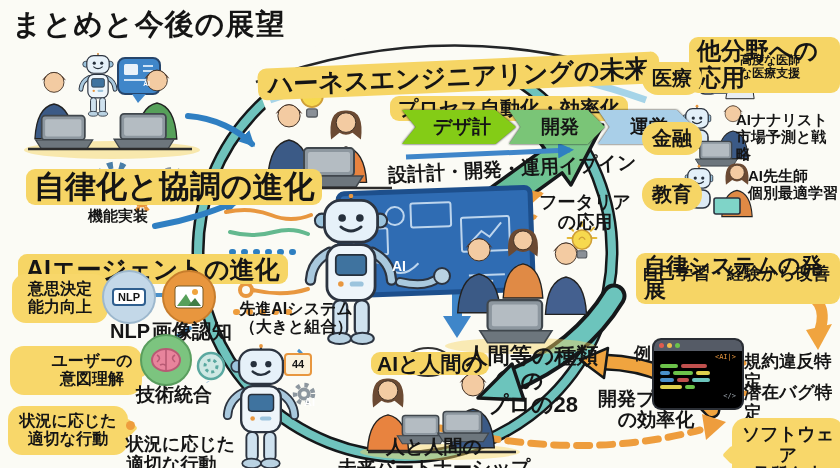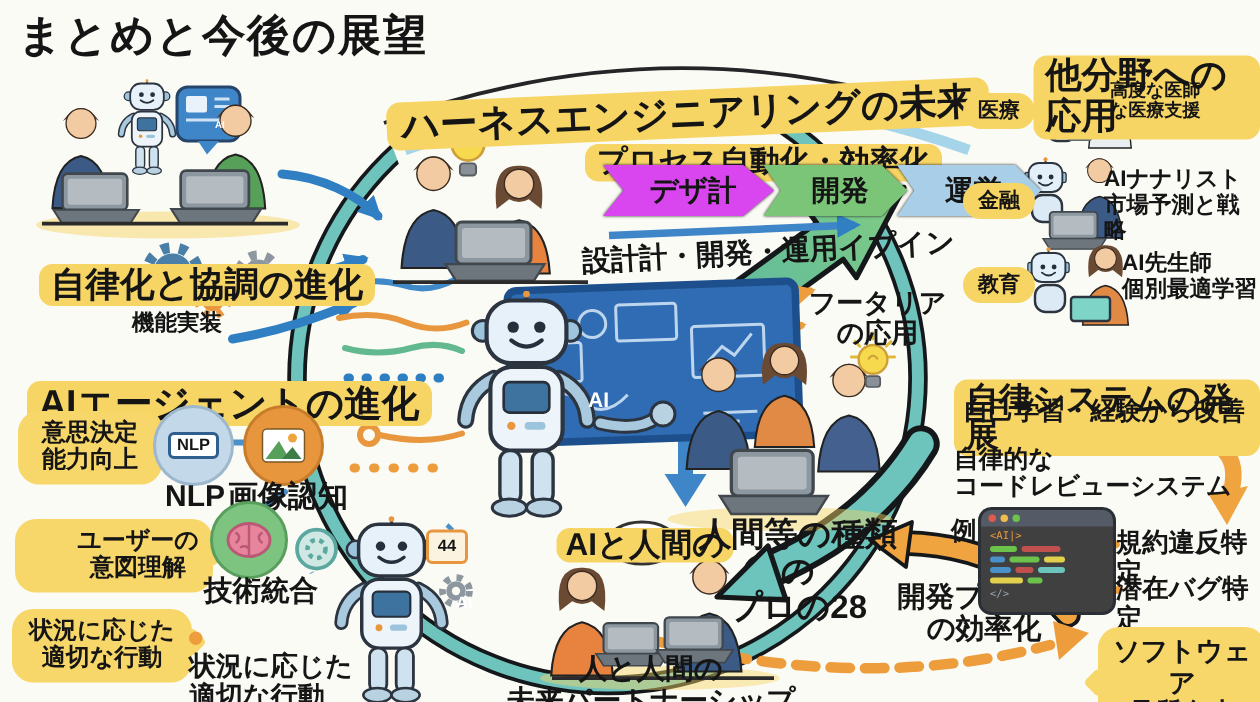--- a/index.html
+++ b/index.html
@@ -8,33 +8,33 @@
   #art{position:absolute;left:0;top:0;z-index:1;}
   .t{position:absolute;z-index:2;font-weight:900;line-height:1.12;white-space:pre-line;color:#151515;}
   .hl{display:inline-block;background:#f6d565;border-radius:9px;padding:1px 8px;}
   .bubble{position:absolute;z-index:2;background:#f8d76a;border-radius:14px;padding:6px 8px;
           font-weight:900;text-align:center;white-space:pre-line;line-height:1.15;}
   .bubble.tr::after{content:"";position:absolute;right:-7px;top:46%;width:14px;height:14px;
           background:#f8d76a;transform:translateY(-50%) rotate(45deg);border-radius:3px;}
   .bubble.tl::after{content:"";position:absolute;left:-7px;top:50%;width:14px;height:14px;
           background:#f8d76a;transform:translateY(-50%) rotate(45deg);border-radius:3px;}
   .pill{position:absolute;z-index:2;background:#f6d565;border-radius:16px;padding:3px 10px;
-        font-weight:900;font-size:14px;}
+        font-weight:900;font-size:20px;}
   .chevrow{position:absolute;left:402px;top:110px;z-index:2;display:flex;filter:drop-shadow(0 0 1px #222);}
   .chev{height:34px;display:flex;align-items:center;justify-content:center;font-weight:900;
         font-size:19px;clip-path:polygon(0 0,82% 0,100% 50%,82% 100%,0 100%,12% 50%);
         padding:0 8px 0 14px;margin-right:-7px;}
-  .chev1{background:#d946ef;width:92px;}
+  .chev1{background:#84cc16;width:92px;}
   .chev2{background:#7ac577;width:74px;}
   .chev3{background:#a9cfe8;width:74px;}
   .icirc{position:absolute;z-index:2;border-radius:50%;display:flex;align-items:center;justify-content:center;}
   .notebullet::before{content:"";display:inline-block;width:9px;height:9px;background:#ee9d3d;
         border-radius:50%;margin-right:4px;}
-  .codewin{position:absolute;z-index:2;width:88px;height:68px;background:#404040;border-radius:7px;
-        box-shadow:0 0 0 2px #2a2e35;overflow:hidden;}
+  .codewin{position:absolute;z-index:2;width:88px;height:68px;background:#000000;border-radius:7px;
+        box-shadow:0 0 0 2px #2a2e35;overflow:hidden;text-align:right;}
   .codehead{height:11px;background:#555b66;display:flex;align-items:center;gap:3px;padding-left:5px;}
   .dot{width:5px;height:5px;border-radius:50%;}
   .codebody{padding:2px 6px;font-family:"DejaVu Sans Mono",monospace;font-size:7px;color:#e8973f;line-height:1.2;}
   .cline{display:flex;gap:3px;margin:3px 0;}
   .cbar{height:4px;border-radius:2px;}
   .aichip{position:absolute;z-index:3;color:#fff;font-weight:900;text-align:center;padding-left:48px;}
 </style>
 </head>
 <body>
 
@@ -291,21 +291,21 @@
   <g>
     <use href="#sym-robot-head" x="684" y="164" width="30" height="28"></use>
     <rect x="690" y="190" width="20" height="18" rx="7" fill="#dceaf5" stroke="#2c3440" stroke-width="1.6"></rect>
     <use href="#sym-woman" x="716" y="160" width="42" height="58" style="color:#e08a45"></use>
     <rect x="714" y="198" width="26" height="16" rx="2" fill="#7fd4c8" stroke="#2c3440" stroke-width="1.6"></rect>
   </g>
 </svg>
 
 <div class="t" style="left:12px;top:8px;font-size:29px;letter-spacing:1px;">まとめと今後の展望</div>
 
-<div class="t" style="left:26px;top:150px;font-size:23px;">
+<div class="t" style="left:26px;top:134px;font-size:31px;">
   <span class="hl">自律化と協調の進化</span>
 </div>
 
 <div class="t" style="left:88px;top:208px;font-size:15px;font-weight:800;">機能実装</div>
 
 <div class="t" style="left:18px;top:226px;font-size:25px;">
   <span class="hl">AIエージェントの進化</span>
 </div>
 
 <div class="bubble tr" style="left:12px;top:274px;width:80px;font-size:16px;">意思決定
@@ -359,20 +359,22 @@
 </div>
 
 <div class="chevrow">
   <div class="chev chev1">デザ計</div>
   <div class="chev chev2">開発</div>
   <div class="chev chev3">運営</div>
 </div>
 
 <div class="t" style="left:388px;top:158px;font-size:19px;transform:rotate(-3deg);">設計計・開発・運用イプイン</div>
 
+<div class="t" style="left:236px;top:300px;width:120px;text-align:center;font-size:16px;">先進AIシステム
+（大きと組合）</div>
 
 <div class="t" style="left:318px;top:328px;width:224px;text-align:center;font-size:21px;">
   <span class="hl" style="padding:0 6px;">AIと人間の</span><br>
 </div>
 
 <div class="t" style="left:536px;top:192px;width:98px;text-align:center;font-size:18px;font-weight:800;">フータリア
 の応用</div>
 
 <div class="t" style="left:458px;top:344px;width:148px;text-align:center;font-size:22px;">人間等の種類の
 プロの28</div>
@@ -400,22 +402,20 @@
 <div class="pill" style="left:642px;top:178px;text-align:center;">教育</div>
 <div class="t" style="left:748px;top:168px;font-size:15px;">AI先生師
 個別最適学習</div>
 
 <div class="t" style="left:636px;top:228px;font-size:22px;">
   <span class="hl">自律システムの発展</span>
 </div>
 
 <div class="t" style="left:642px;top:264px;font-size:17px;">自己学習・経験から改善</div>
 
-<div class="t" style="left:636px;top:297px;font-size:16.5px;">自律的な
-コードレビューシステム</div>
 
 <div class="t" style="left:634px;top:344px;font-size:17px;">例</div>
 
 <div class="codewin" style="left:654px;top:340px;">
   <div class="codehead">
     <div class="dot" style="background:#e05b4d;"></div>
     <div class="dot" style="background:#f0bd4c;"></div>
     <div class="dot" style="background:#6cc24a;"></div>
   </div>
   <div class="codebody">

